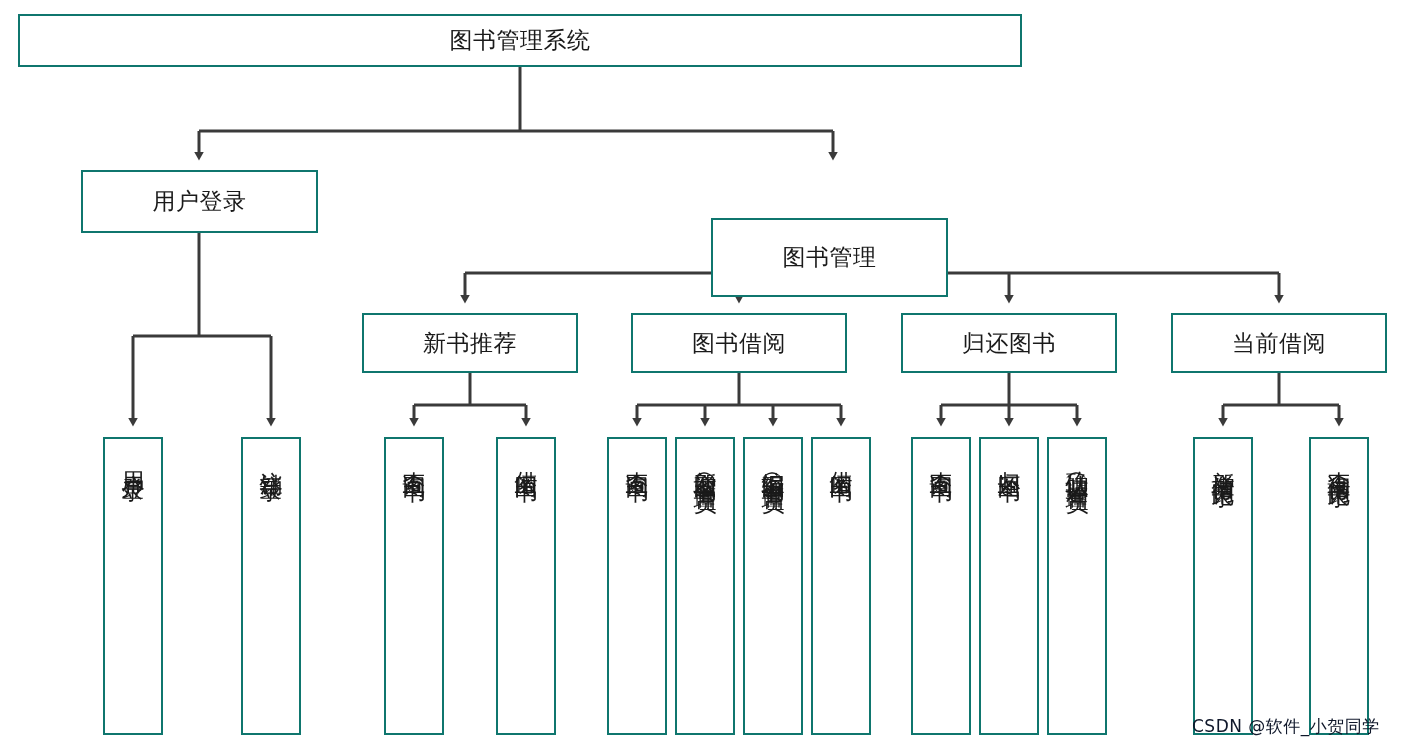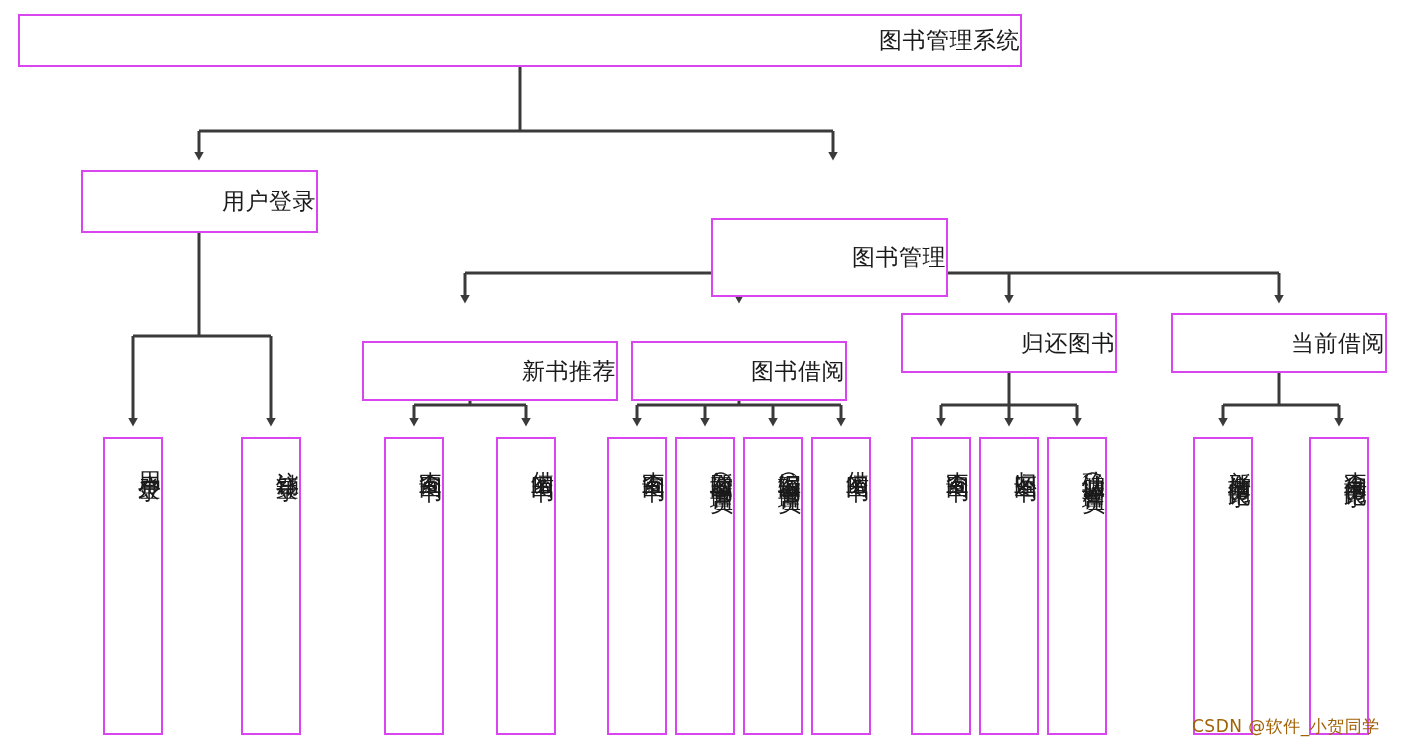--- a/index.html
+++ b/index.html
@@ -20,25 +20,25 @@
   #edges {
     position: absolute;
     left: 0;
     top: 0;
     width: 1405px;
     height: 747px;
   }
   .node {
     position: absolute;
     box-sizing: border-box;
-    border: 2px solid #d946ef;
+    border: 2px solid #0f766e;
     background: #ffffff;
     display: flex;
     align-items: center;
-    justify-content: flex-end;
+    justify-content: center;
     color: #1a1a1a;
   }
   .node .label {
     display: block;
     text-align: center;
     line-height: 1.32;
     letter-spacing: 0.5px;
   }
   .node.horiz .label {
     writing-mode: horizontal-tb;
@@ -51,21 +51,21 @@
   .node.vert .label {
     writing-mode: vertical-rl;
     text-orientation: upright;
     font-size: 23px;
     letter-spacing: 3px;
     line-height: 1;
   }
   .watermark {
     position: absolute;
     font-size: 17px;
-    color: #a16207;
+    color: #0f172a;
     white-space: nowrap;
     letter-spacing: 0.5px;
     text-align: center;
   }
 </style>
 </head>
 <body>
 
 <div id="canvas">
 
@@ -123,24 +123,24 @@
     <span class="label">图书管理系统</span>
   </div>
 
   <div class="node horiz" style="left:81px; top:170px; width:237px; height:63px;">
     <span class="label">用户登录</span>
   </div>
   <div class="node horiz" style="left:711px; top:170px; width:237px; height:79px;margin-top:48px;">
     <span class="label">图书管理</span>
   </div>
 
-  <div class="node horiz" style="left:362px; top:313px; width:256px; height:60px;margin-top:28px;">
+  <div class="node horiz" style="left:362px; top:313px; width:216px; height:60px;">
     <span class="label">新书推荐</span>
   </div>
-  <div class="node horiz" style="left:631px; top:313px; width:216px; height:60px;margin-top:28px;">
+  <div class="node horiz" style="left:631px; top:313px; width:216px; height:60px;">
     <span class="label">图书借阅</span>
   </div>
   <div class="node horiz" style="left:901px; top:313px; width:216px; height:60px;">
     <span class="label">归还图书</span>
   </div>
   <div class="node horiz" style="left:1171px; top:313px; width:216px; height:60px;">
     <span class="label">当前借阅</span>
   </div>
 
   <div class="node vert" style="left:103px; top:437px; width:60px; height:298px;">

